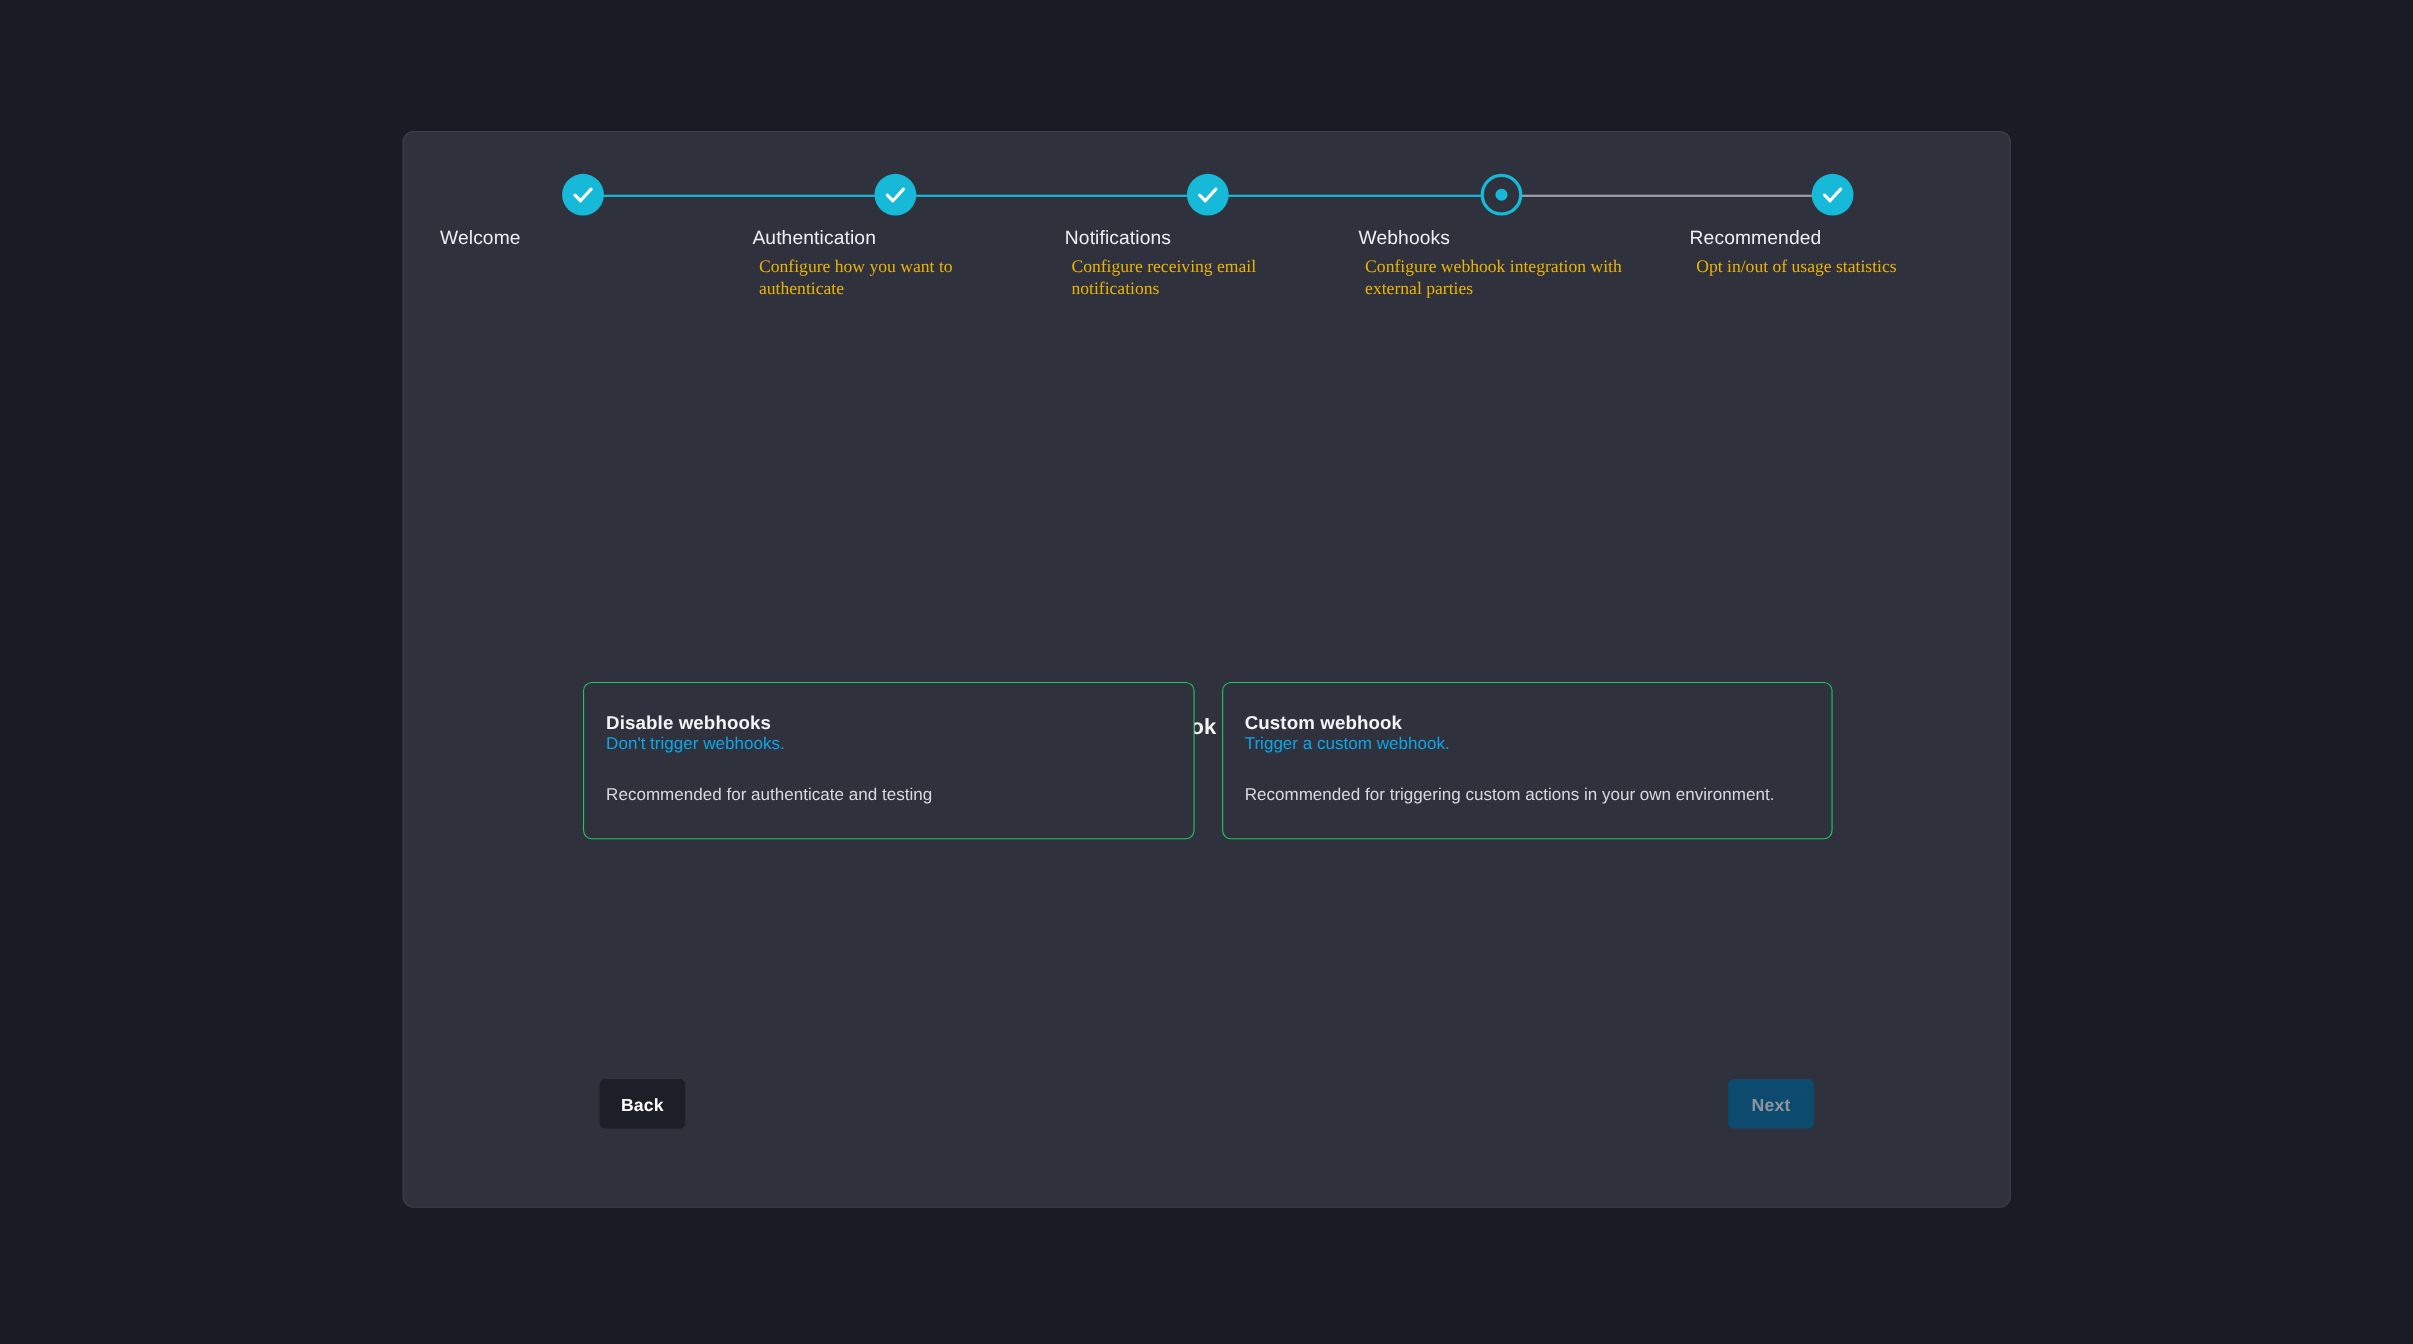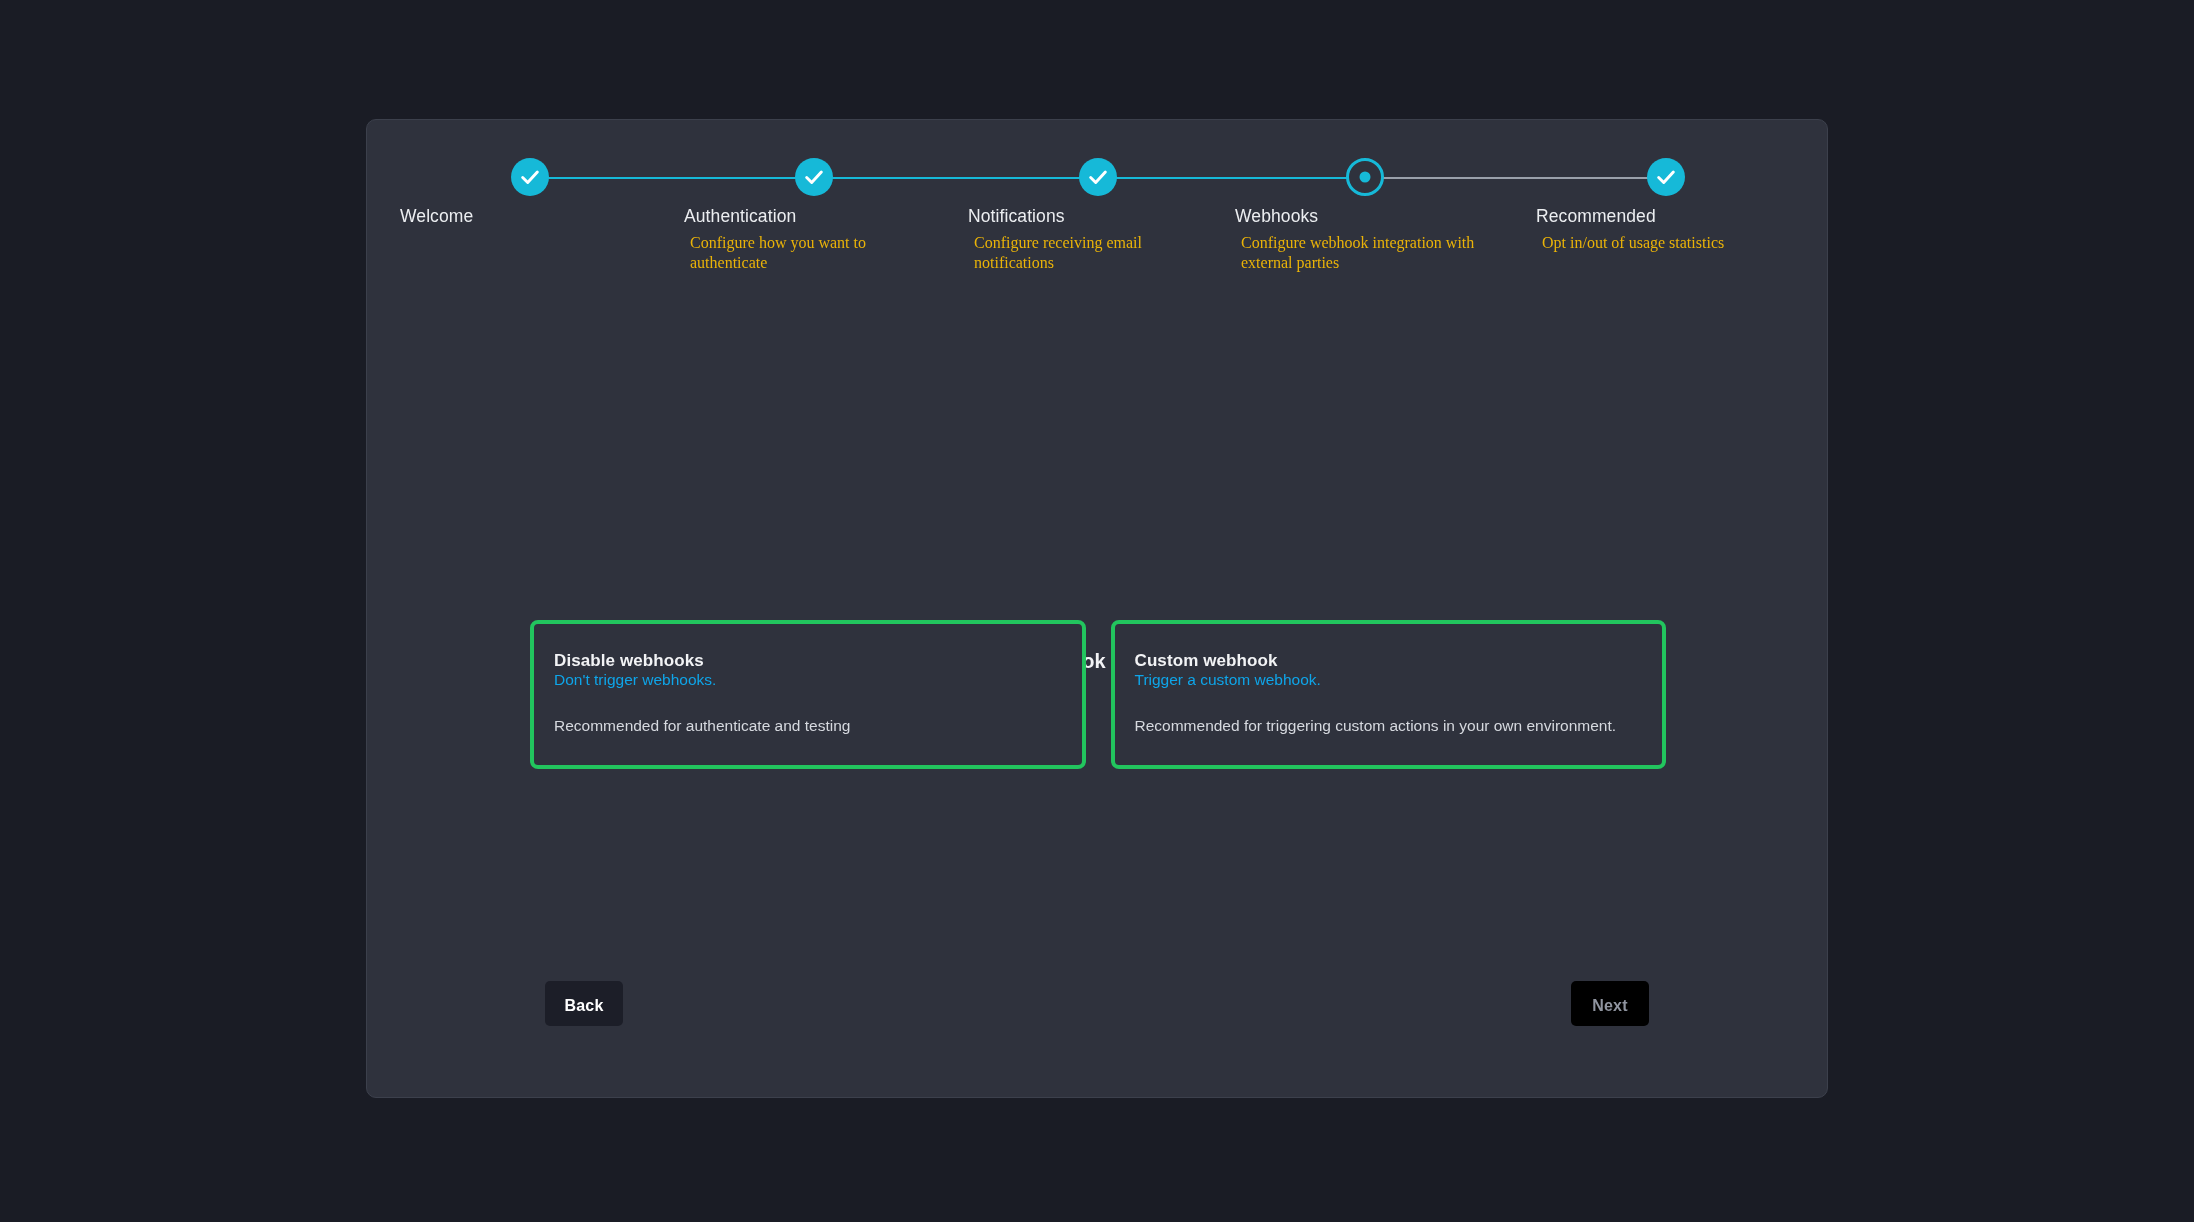--- a/index.html
+++ b/index.html
@@ -121,21 +121,21 @@
     left: 163px;
     top: 500px;
     width: 1136px;
     display: flex;
     gap: 25px;
   }
 
   .option-card {
     flex: 1 1 0;
     background: #2f323d;
-    border: 4px solid #22c55e;
+    border: 1px solid #22c55e;
     border-radius: 8px;
     padding: 27px 20px 30px 20px;
     cursor: pointer;
   }
 
   .option-title {
     font-size: 17px;
     font-weight: bold;
     color: #f2f3f5;
     letter-spacing: .1px;
@@ -178,21 +178,21 @@
 
   .btn-back {
     left: 178px;
     background: #1c1e28;
     color: #ffffff;
     cursor: pointer;
   }
 
   .btn-next {
     right: 178px;
-    background: #000000;
+    background: #0c4a6e;
     color: #8f949f;
     cursor: default;
     text-align: center;
   }
 </style>
 </head>
 <body>
 
 <div class="wizard-panel">
 

